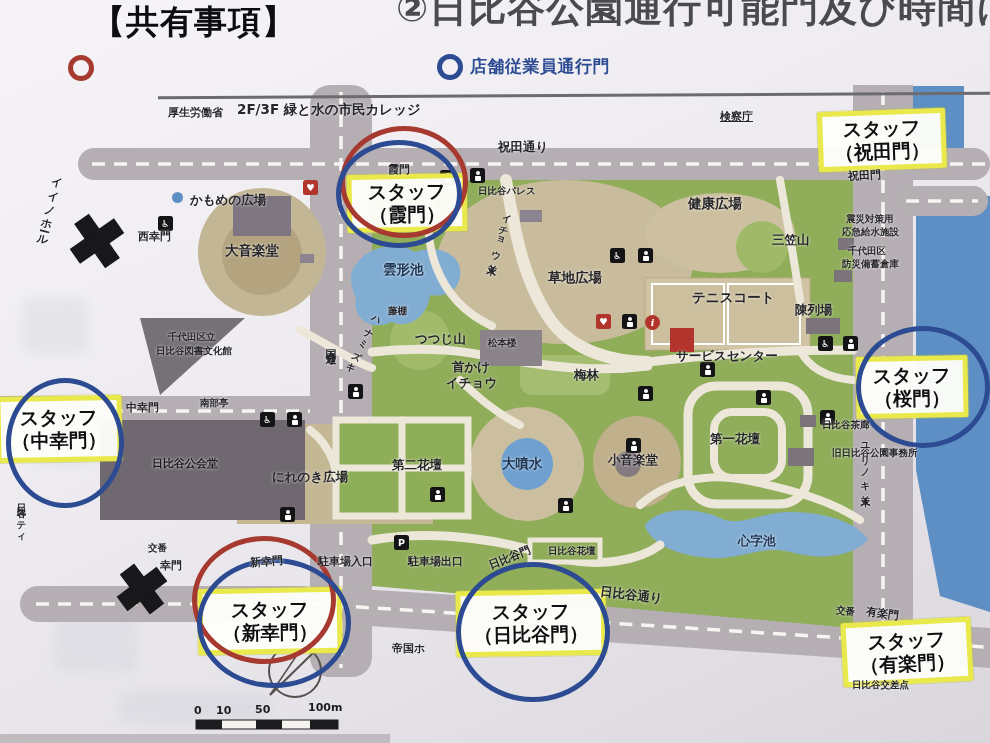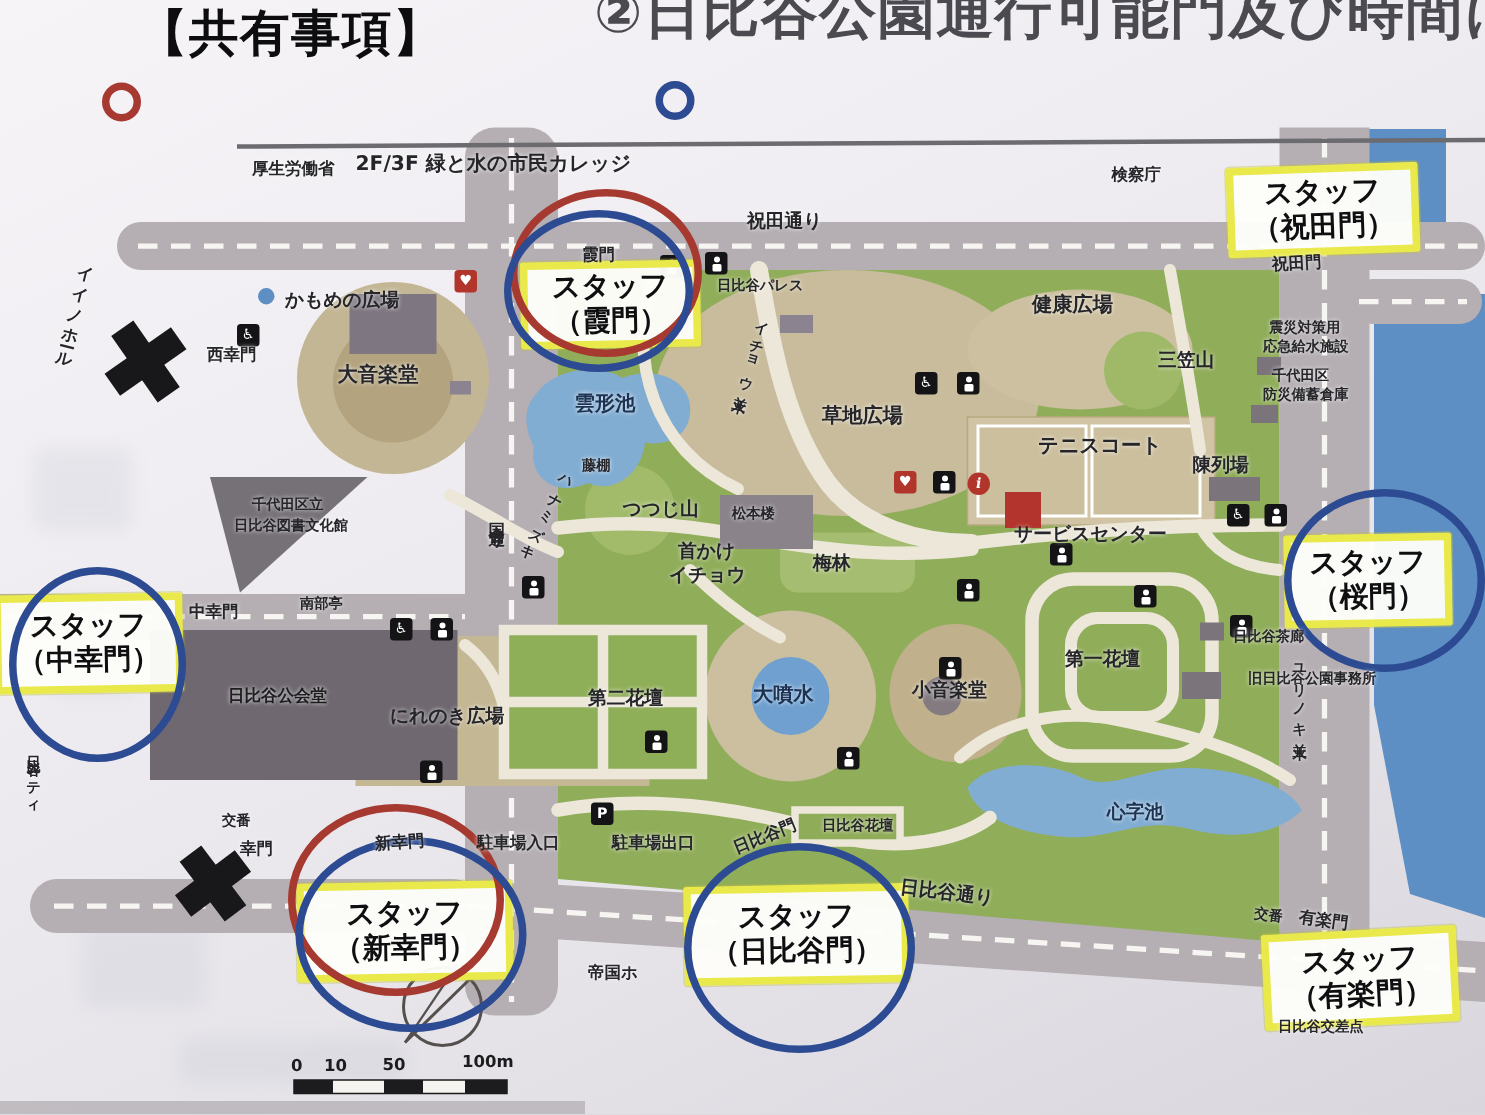--- a/index.html
+++ b/index.html
@@ -166,20 +166,21 @@
 
     <rect x="0" y="734" width="390" height="9" fill="#b9b4b8" opacity=".85"></rect>
   </svg>
 
   <div class="hdr-left">【共有事項】</div>
   <div class="hdr-right">②日比谷公園通行可能門及び時間につ</div>
   <div class="hdr-rule"></div>
 
   <span class="lgd-ring" style="left: 68px; top: 55px; border-color: rgb(166, 58, 48);"></span>
   <span class="lgd-ring" style="left: 437px; top: 54px; border-color: rgb(44, 75, 146);"></span>
+  <span class="lgd-text" style="left: 470px; top: 55px; color: rgb(44, 75, 146);">店舗従業員通行門</span>
 
   <span class="icon red" style="left:303px;top:180px;">♥</span>
   <span class="icon" style="left:158px;top:216px;">♿</span>
   <span class="icon pict" style="left:440px;top:170px;"></span>
   <span class="icon pict" style="left:470px;top:168px;"></span>
   <span class="icon" style="left:610px;top:248px;">♿</span>
   <span class="icon pict" style="left:638px;top:248px;"></span>
   <span class="icon red" style="left:596px;top:314px;">♥</span>
   <span class="icon pict" style="left:622px;top:314px;"></span>
   <span class="icon infoc" style="left:645px;top:315px;">i</span>
@@ -231,21 +232,21 @@
   <div class="ring" style="left: 340px; top: 126px; width: 118px; height: 102px; border-color: rgb(166, 58, 48);"></div>
   <div class="ring" style="left: 336px; top: 140px; width: 116px; height: 98px; border-color: rgb(44, 75, 146);"></div>
   <div class="ring" style="left: 6px; top: 378px; width: 108px; height: 120px; border-color: rgb(44, 75, 146);"></div>
   <div class="ring" style="left: 856px; top: 326px; width: 124px; height: 112px; border-color: rgb(44, 75, 146);"></div>
   <div class="ring" style="left: 192px; top: 536px; width: 134px; height: 118px; border-color: rgb(166, 58, 48);"></div>
   <div class="ring" style="left: 197px; top: 558px; width: 144px; height: 120px; border-color: rgb(44, 75, 146);"></div>
   <div class="ring" style="left: 456px; top: 562px; width: 144px; height: 130px; border-color: rgb(44, 75, 146);"></div>
 
   <span class="ml" style="left:168px;top:107px;">厚生労働省</span>
   <span class="ml s13" style="left:237px;top:102px;">2F/3F 緑と水の市民カレッジ</span>
-  <span class="ml" style="left:741px;top:111px;">検察庁</span>
+  <span class="ml" style="left:720px;top:111px;text-decoration:underline;">検察庁</span>
   <span class="ml s12" style="left:498px;top:140px;">祝田通り</span>
   <span class="ml" style="left:848px;top:170px;transform:rotate(-3deg);">祝田門</span>
   <span class="ml vert" style="left:44px;top:168px;transform:rotate(14deg);">イイノホール</span>
   <span class="ml" style="left:118px;top:231px;padding-left:20px;">西幸門</span>
   <span class="ml s12" style="left:190px;top:193px;">かもめの広場</span>
   <span class="ml s13" style="left:225px;top:243px;">大音楽堂</span>
   <span class="ml s13 navy" style="left:383px;top:262px;">雲形池</span>
   <span class="ml s10" style="left:388px;top:306px;">藤棚</span>
   <span class="ml s10" style="left:478px;top:186px;">日比谷パレス</span>
   <span class="ml s13" style="left:688px;top:196px;">健康広場</span>
@@ -257,34 +258,34 @@
   <span class="ml vert" style="left:324px;top:340px;">国会通り</span>
   <span class="ml s10" style="left:168px;top:332px;">千代田区立</span>
   <span class="ml s10" style="left:156px;top:346px;">日比谷図書文化館</span>
   <span class="ml vert s10" style="left:497px;top:206px;transform:rotate(16deg);">イチョウ並木</span>
   <span class="ml vert s10" style="left:360px;top:308px;transform:rotate(28deg);">ハナミズキ</span>
   <span class="ml s12" style="left:415px;top:332px;">つつじ山</span>
   <span class="ml s10" style="left:488px;top:338px;">松本楼</span>
   <span class="ml s13" style="left:548px;top:270px;">草地広場</span>
   <span class="ml s12" style="left:452px;top:360px;">首かけ</span>
   <span class="ml s12" style="left:446px;top:376px;">イチョウ</span>
-  <span class="ml s12" style="left:510px;top:368px;padding-left:32px;">梅林</span>
+  <span class="ml s12" style="left:542px;top:368px;padding-left:32px;">梅林</span>
   <span class="ml s13" style="left:692px;top:290px;">テニスコート</span>
   <span class="ml s12" style="left:795px;top:303px;">陳列場</span>
   <span class="ml s12" style="left:676px;top:349px;">サービスセンター</span>
   <span class="ml s10" style="left:200px;top:398px;">南部亭</span>
   <span class="ml s12" style="left:392px;top:458px;">第二花壇</span>
   <span class="ml s13 navy" style="left:502px;top:456px;">大噴水</span>
   <span class="ml s12" style="left:608px;top:453px;">小音楽堂</span>
   <span class="ml s12" style="left:710px;top:432px;">第一花壇</span>
   <span class="ml s10" style="left:822px;top:420px;">日比谷茶廊</span>
   <span class="ml s10" style="left:832px;top:448px;">旧日比谷公園事務所</span>
   <span class="ml vert s10" style="left:860px;top:436px;">ユリノキ並木</span>
   <span class="ml" style="left:152px;top:458px;color:#1d1d1f;">日比谷公会堂</span>
-  <span class="ml s12" style="left:260px;top:470px;">にれのき広場</span>
+  <span class="ml s12" style="left:272px;top:470px;">にれのき広場</span>
   <span class="ml s12 navy" style="left:738px;top:534px;">心字池</span>
   <span class="ml s10" style="left:548px;top:546px;">日比谷花壇</span>
   <span class="ml" style="left:318px;top:556px;">駐車場入口</span>
   <span class="ml" style="left:408px;top:556px;">駐車場出口</span>
   <span class="ml" style="left:488px;top:552px;transform:rotate(-22deg);">日比谷門</span>
   <span class="ml s10" style="left:148px;top:543px;">交番</span>
   <span class="ml" style="left:160px;top:560px;">幸門</span>
   <span class="ml" style="left:250px;top:556px;transform:rotate(-4deg);">新幸門</span>
   <span class="ml vert s10" style="left:16px;top:496px;">日比谷シティ</span>
   <span class="ml s12" style="left:600px;top:588px;transform:rotate(7deg);">日比谷通り</span>

